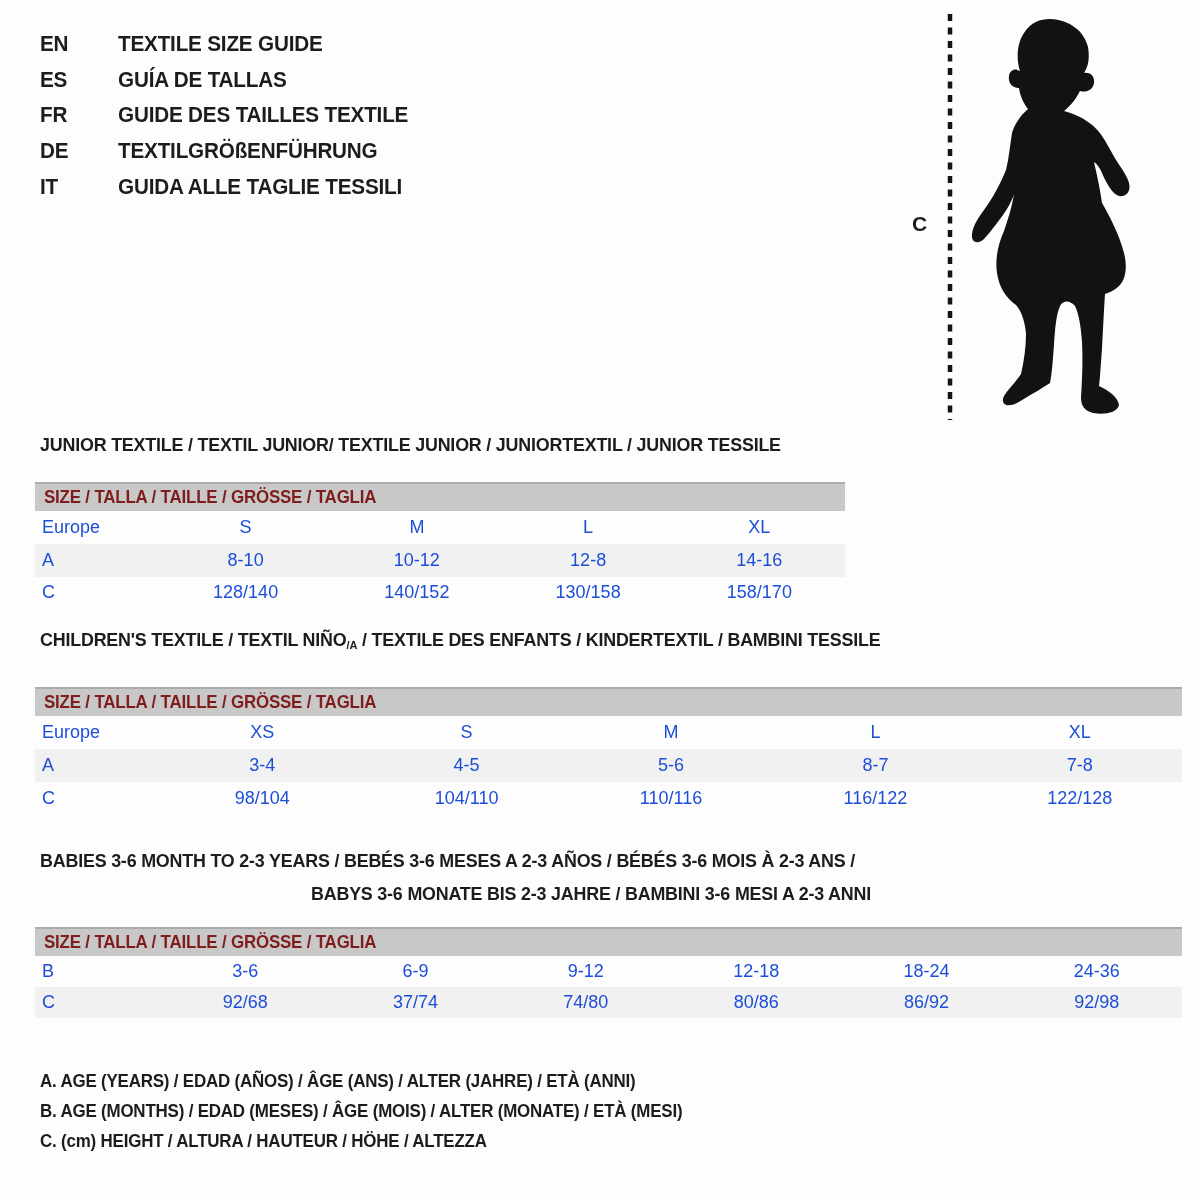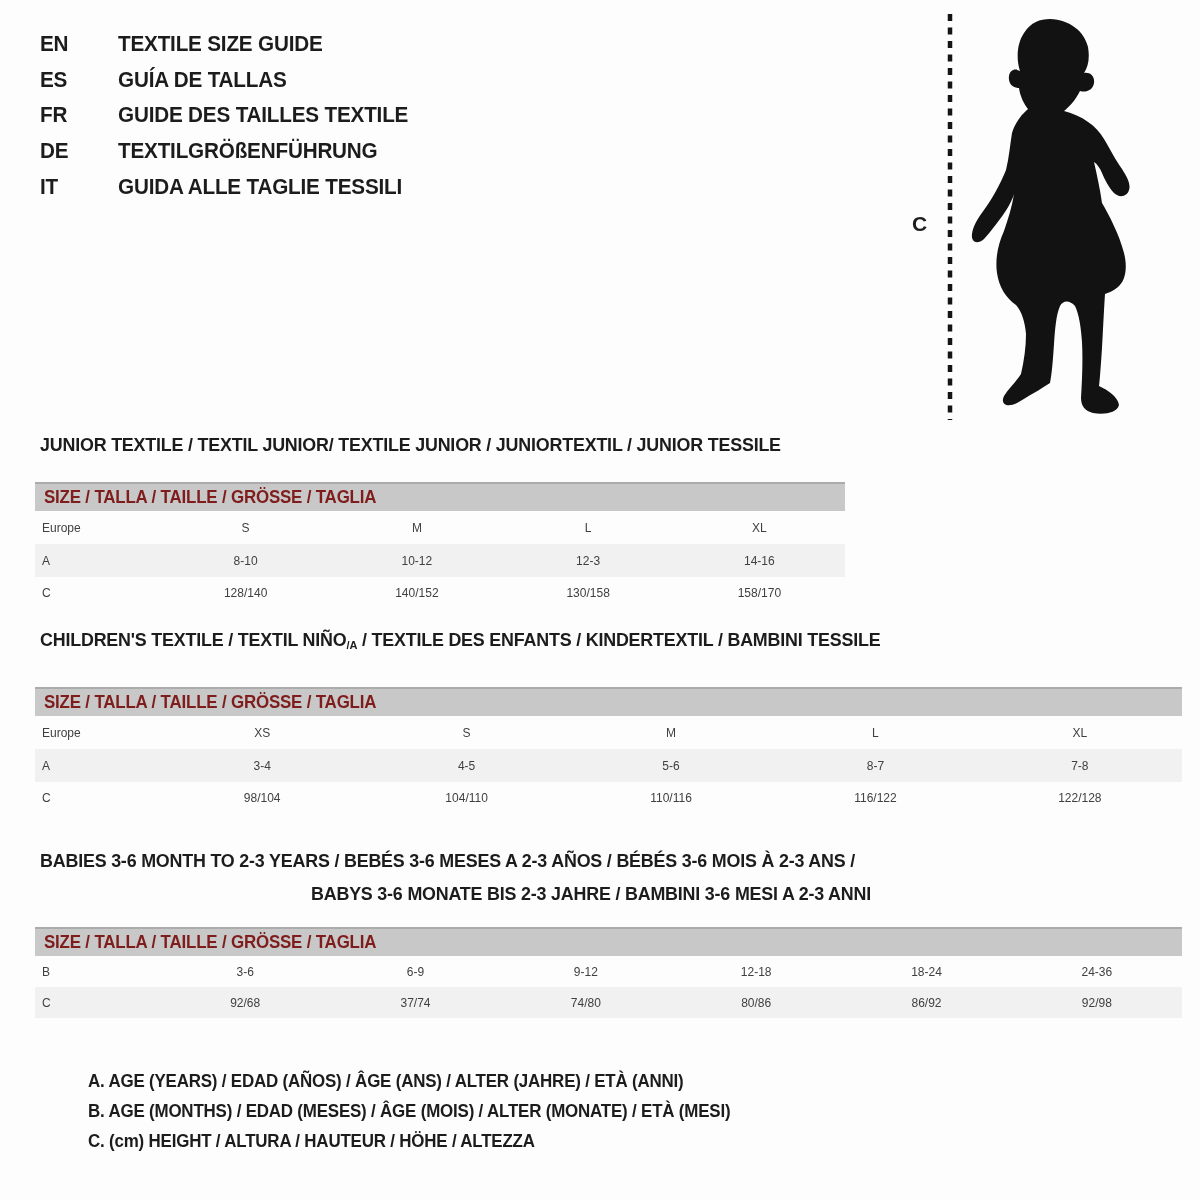--- a/index.html
+++ b/index.html
@@ -29,32 +29,32 @@
   .section-title .sub { font-size: 0.62em; vertical-align: -0.25em; }
   .two-line div { line-height: 33px; }
 
   
   .tbl { position: absolute; }
   .bar {
     height: 29px; background: #c8c8c8; border-top: 2px solid #ababab;
     display: flex; align-items: center; padding-left: 9px;
     font-size: 18px; font-weight: 700; color: #7f1d1d;
   }
-  .trow { display: flex; align-items: center; font-size: 12px; font-weight: 400; color: #404040; }
+  .trow { display: flex; align-items: center; font-size: 18px; font-weight: 400; color: #1d4ed8; }
   .trow.h33 { height: 33px; }
   .trow.h32 { height: 32px; }
   .trow.h31 { height: 31px; }
   .trow .lbl { width: 125px; flex: 0 0 125px; padding-left: 7px; }
   .trow .cell { flex: 1 1 0; text-align: center; }
   .alt { background: #f1f1f1; }
   .region { font-weight: 400; }
 
   
   .legend { position: absolute; left: 40px; top: 1066px; font-size: 18px; font-weight: 700; }
-  .legend div { line-height: 30px; white-space: nowrap; margin-left: 48px; }
+  .legend div { line-height: 30px; white-space: nowrap; }
 </style>
 </head>
 <body>
 
 <div class="canvas">
 
   <div class="langs">
     <div class="lang-row">
       <span class="lang-code"><span class="cond">EN</span></span>
       <span class="lang-title"><span class="cond">TEXTILE SIZE GUIDE</span></span>
@@ -145,21 +145,21 @@
       <span class="lbl region">Europe</span>
       <span class="cell">S</span>
       <span class="cell">M</span>
       <span class="cell">L</span>
       <span class="cell">XL</span>
     </div>
     <div class="trow h33 alt">
       <span class="lbl">A</span>
       <span class="cell">8-10</span>
       <span class="cell">10-12</span>
-      <span class="cell">12-3</span>
+      <span class="cell">12-8</span>
       <span class="cell">14-16</span>
     </div>
     <div class="trow h31">
       <span class="lbl">C</span>
       <span class="cell">128/140</span>
       <span class="cell">140/152</span>
       <span class="cell">130/158</span>
       <span class="cell">158/170</span>
     </div>
   </div>

